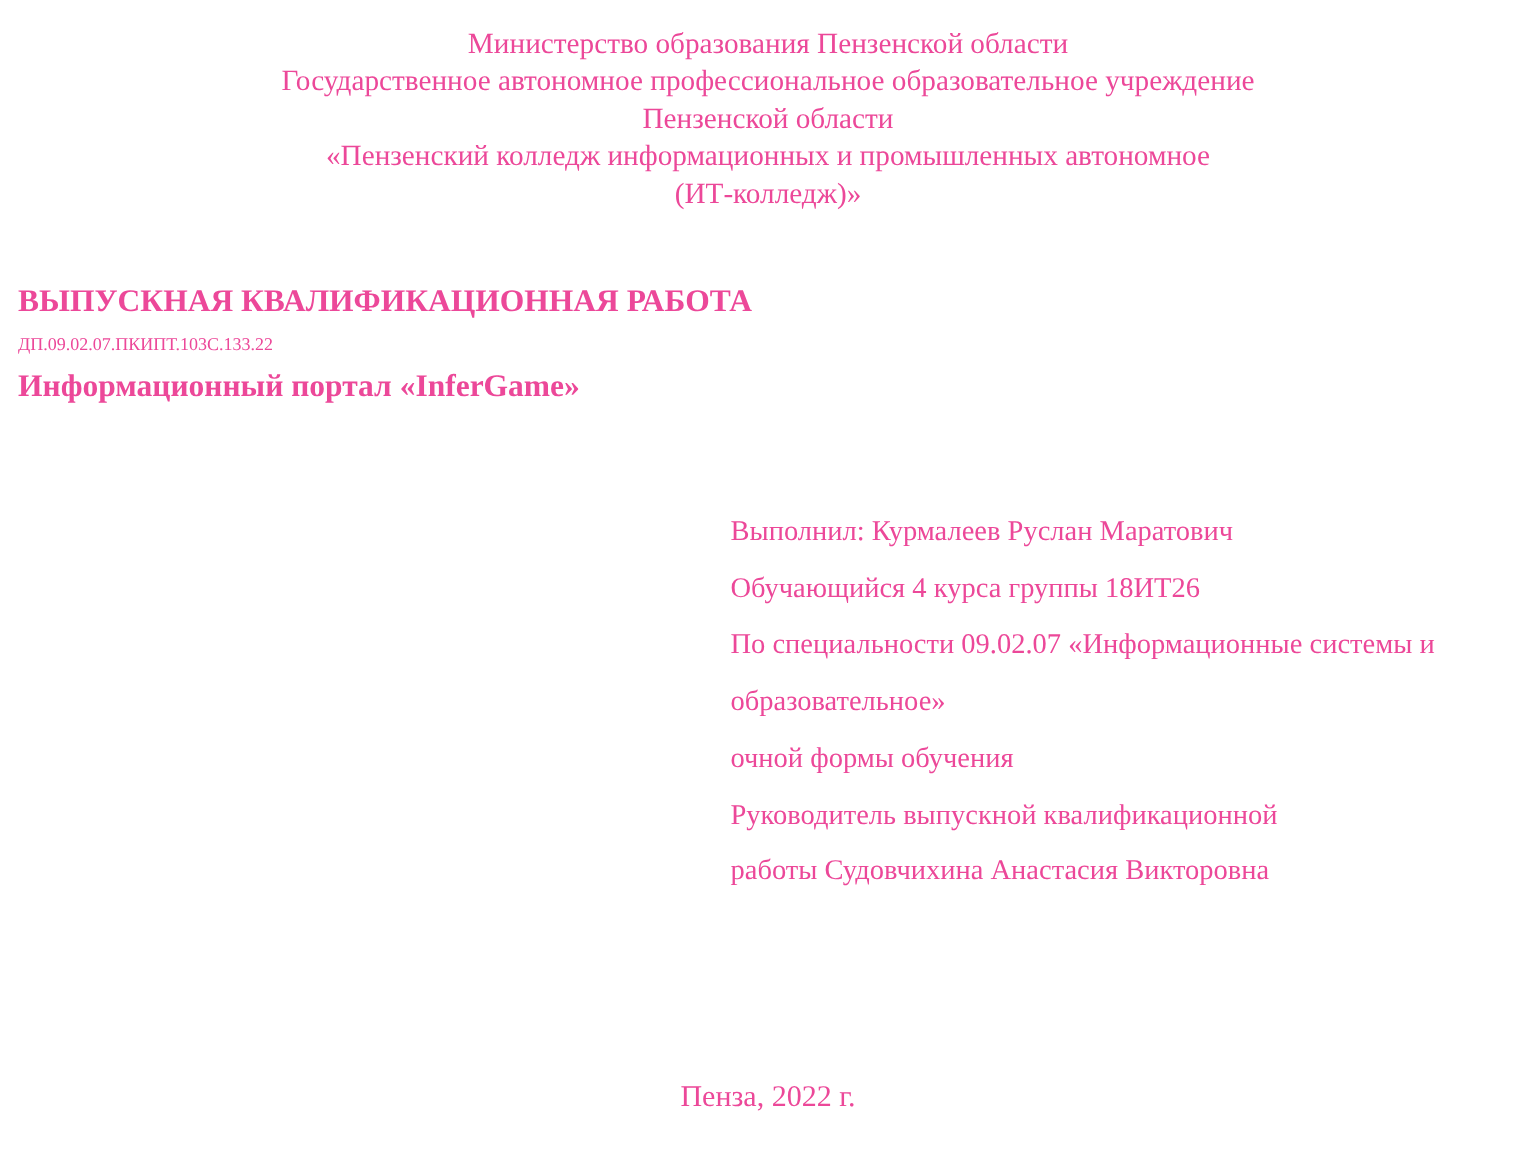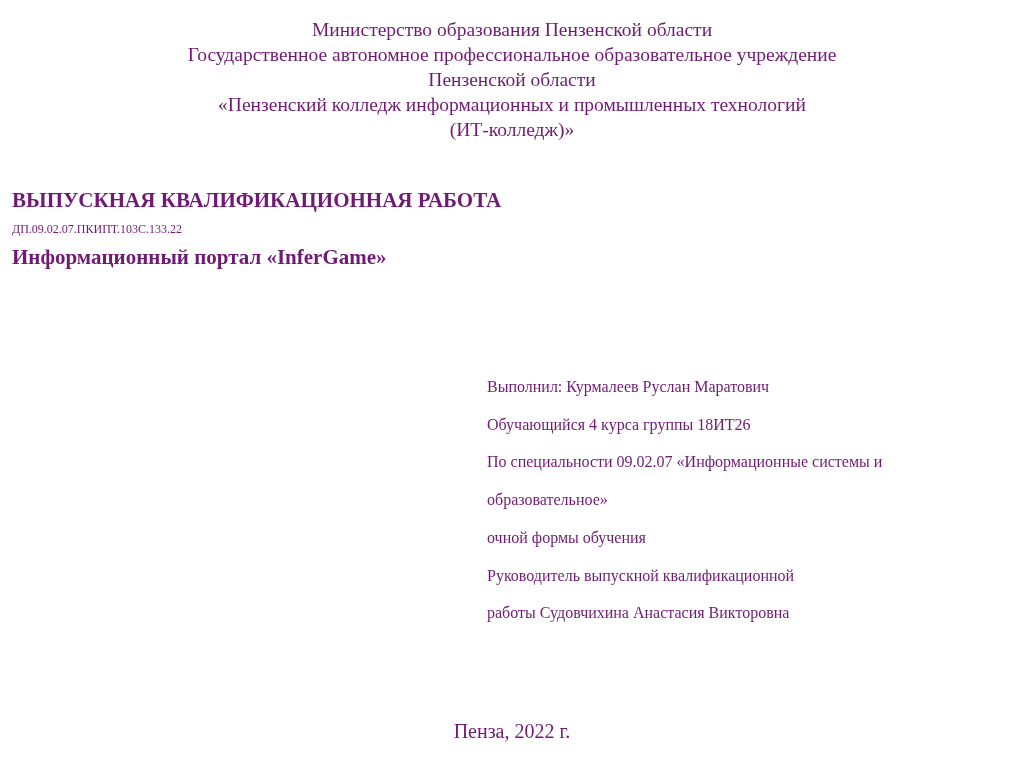--- a/index.html
+++ b/index.html
@@ -5,21 +5,21 @@
   html, body {
     margin: 0;
     padding: 0;
     background: #ffffff;
   }
   .page {
     position: relative;
     width: 1024px;
     height: 767px;
     background: #ffffff;
-    color: #701a75;
+    color: #ec4899;
     font-family: "Liberation Serif", "DejaVu Serif", serif;
     overflow: hidden;
   }
   .header-block {
     position: absolute;
     top: 17px;
     left: 0;
     width: 100%;
     text-align: center;
     font-size: 19.5px;
@@ -37,23 +37,23 @@
   .title-main, .title-subject {
     font-weight: bold;
     font-size: 21px;
   }
   .title-code {
     font-weight: normal;
     font-size: 12px;
   }
   .details-block {
     position: absolute;
-    top: 368px;
+    top: 336px;
     left: 487px;
-    font-size: 16px;
+    font-size: 19px;
     line-height: 37.7px;
     text-align: left;
   }
   .details-block .line {
     white-space: nowrap;
   }
   .footer-block {
     position: absolute;
     top: 720px;
     left: 0;
@@ -64,21 +64,21 @@
 </style>
 </head>
 <body>
 
 <div class="page">
 
   <div class="header-block">
     <div class="line">Министерство образования Пензенской области</div>
     <div class="line">Государственное автономное профессиональное образовательное учреждение</div>
     <div class="line">Пензенской области</div>
-    <div class="line">«Пензенский колледж информационных и промышленных технологий</div>
+    <div class="line">«Пензенский колледж информационных и промышленных автономное</div>
     <div class="line">(ИТ-колледж)»</div>
   </div>
 
   <div class="title-block">
     <div class="title-main">ВЫПУСКНАЯ КВАЛИФИКАЦИОННАЯ РАБОТА</div>
     <div class="title-code">ДП.09.02.07.ПКИПТ.103С.133.22</div>
     <div class="title-subject">Информационный портал «InferGame»</div>
   </div>
 
   <div class="details-block">

